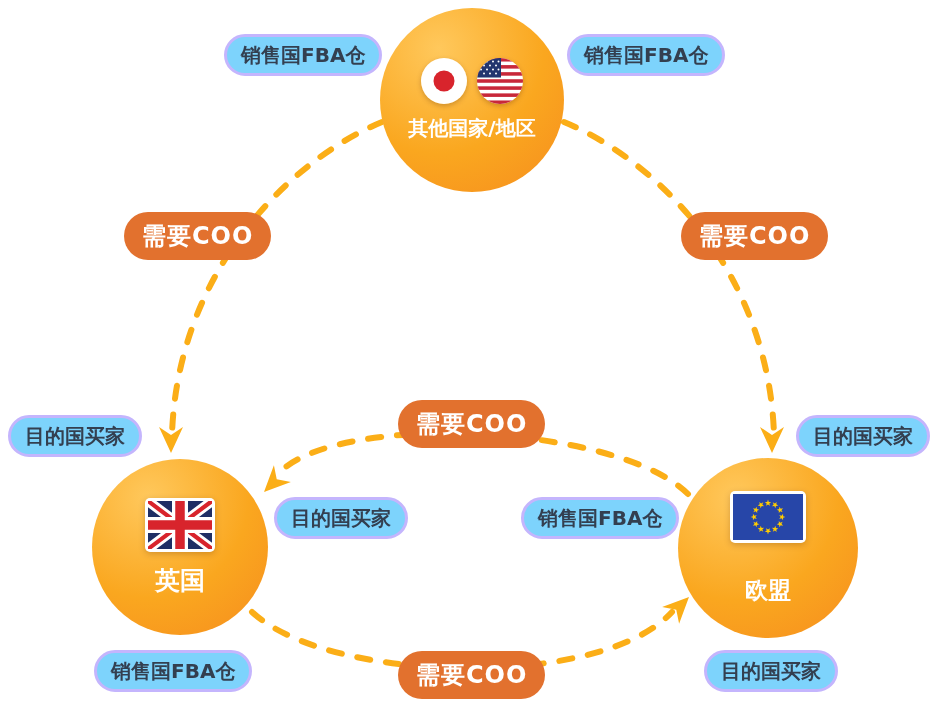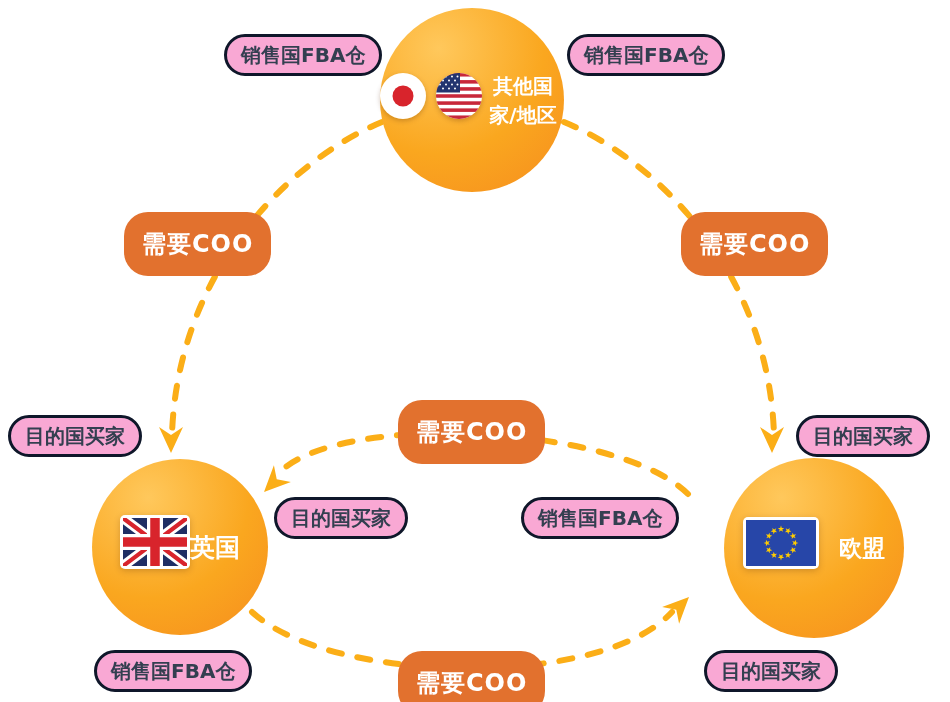--- a/index.html
+++ b/index.html
@@ -5,50 +5,50 @@
   html,body{margin:0;padding:0;background:#fff;}
   .canvas{
     position:relative;width:950px;height:702px;background:#ffffff;overflow:hidden;
     font-family:"DejaVu Sans","Liberation Sans",sans-serif;
   }
   
   .connectors{position:absolute;left:0;top:0;z-index:1;}
   
   .node{
     position:absolute;border-radius:50%;z-index:2;
-    display:flex;align-items:center;justify-content:center;
+    display:flex;flex-direction:column;align-items:center;justify-content:center;
     background:radial-gradient(circle at 32% 22%, #FFC85C 0%, #FAA71F 55%, #F68D1E 100%);
     color:#fff;font-weight:700;text-align:center;
   }
   .node-top{left:380px;top:8px;width:184px;height:184px;font-size:20px;line-height:1.42;}
   .node-uk{left:92px;top:459px;width:176px;height:176px;font-size:25px;}
-  .node-eu{left:724px;top:458px;width:180px;height:180px;font-size:23px;gap:20px;}
+  .node-eu{left:678px;top:458px;width:180px;height:180px;font-size:23px;gap:20px;}
   .flag-row{display:flex;gap:10px;margin-bottom:9px;}
   .flag-round{width:46px;height:46px;border-radius:50%;box-shadow:0 2px 5px rgba(90,40,0,.28);display:flex;}
   .flag-round svg{width:46px;height:46px;}
   .flag-rect{background:#fff;border-radius:5px;padding:3px;box-shadow:0 2px 6px rgba(90,40,0,.25);display:flex;margin-bottom:11px;}
   .node-label{margin-top:1px;}
   
   .pill{
     position:absolute;z-index:3;height:36px;padding:0 14px;
-    background:#f9a8d4;border:3px solid #0f172a;border-radius:22px;
+    background:#7dd3fc;border:3px solid #c4b5fd;border-radius:22px;
     color:#333F50;font-weight:700;font-size:20px;white-space:nowrap;
     display:flex;align-items:center;justify-content:center;
   }
   .p-tl{left:224px;top:34px;}
   .p-tr{left:567px;top:34px;}
   .p-l {left:8px;top:415px;}
   .p-r {left:796px;top:415px;}
   .p-ml{left:274px;top:497px;}
   .p-mr{left:521px;top:497px;}
   .p-bl{left:94px;top:650px;}
   .p-br{left:704px;top:650px;}
   
   .badge{
-    position:absolute;z-index:3;height:40px;padding:12px 18px;
+    position:absolute;z-index:3;height:40px;padding:4px 18px;
     background:#E2712E;border-radius:24px;
     color:#fff;font-weight:800;font-size:24px;letter-spacing:1px;white-space:nowrap;
     display:flex;align-items:center;justify-content:center;
   }
   .b-l{left:124px;top:212px;}
   .b-r{left:681px;top:212px;}
   .b-m{left:398px;top:400px;}
   .b-b{left:398px;top:651px;}
 </style>
 </head>

